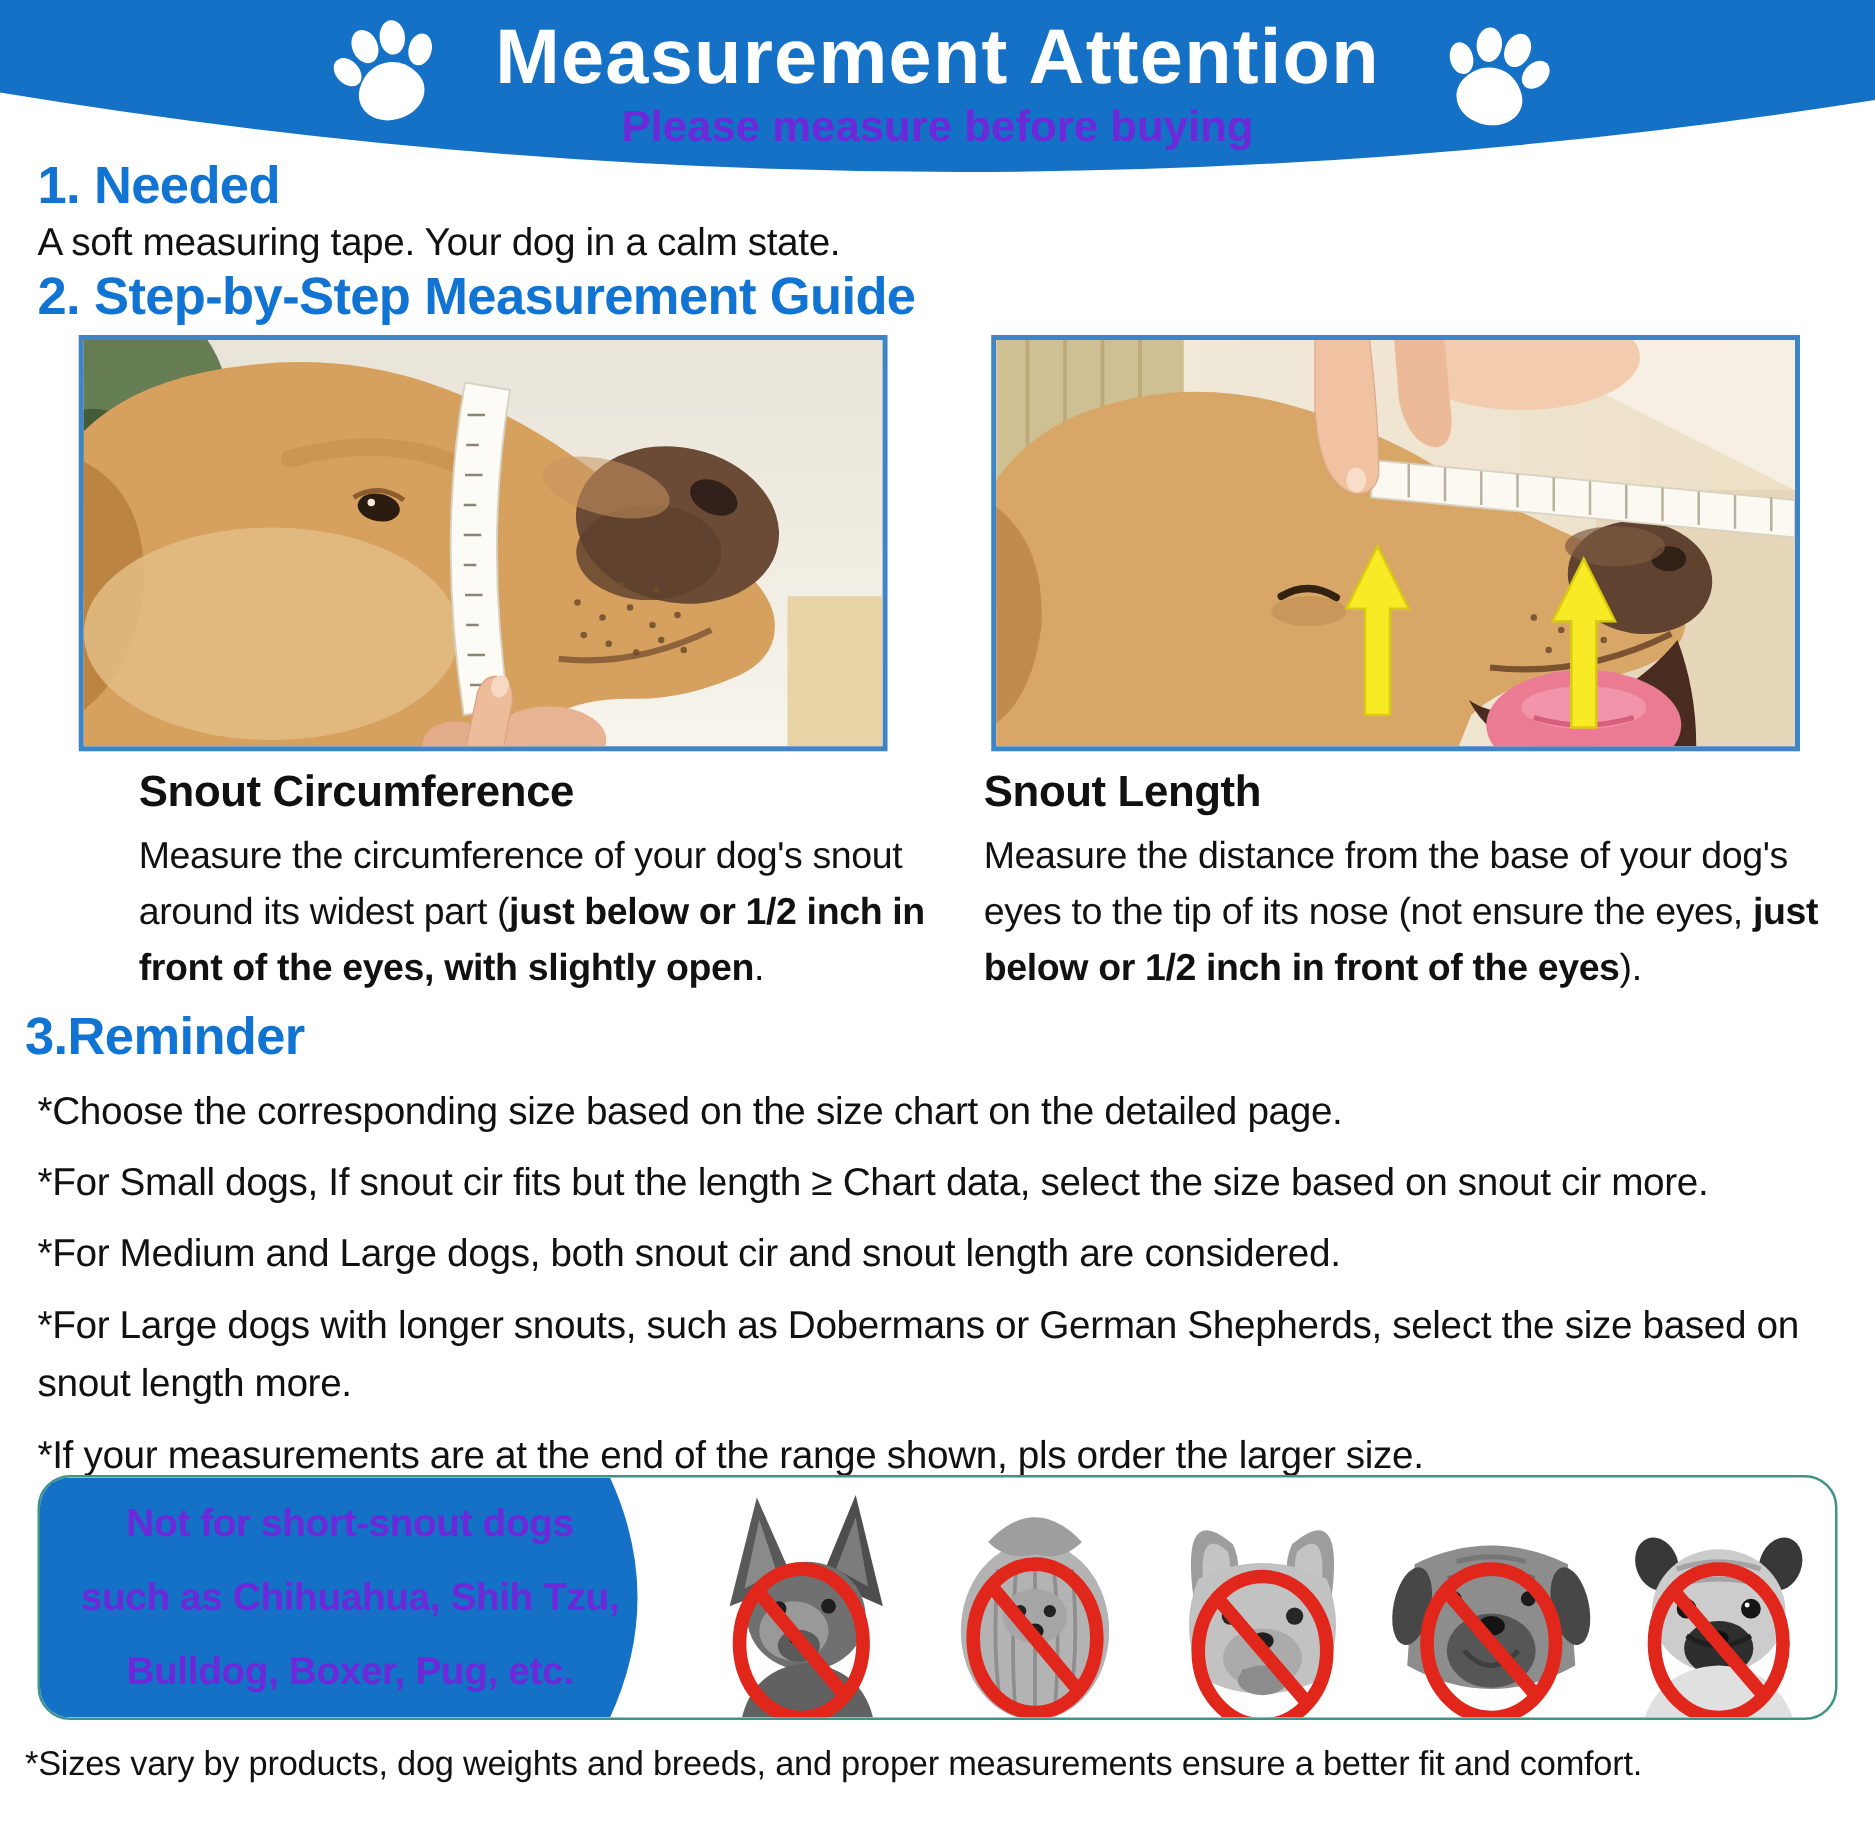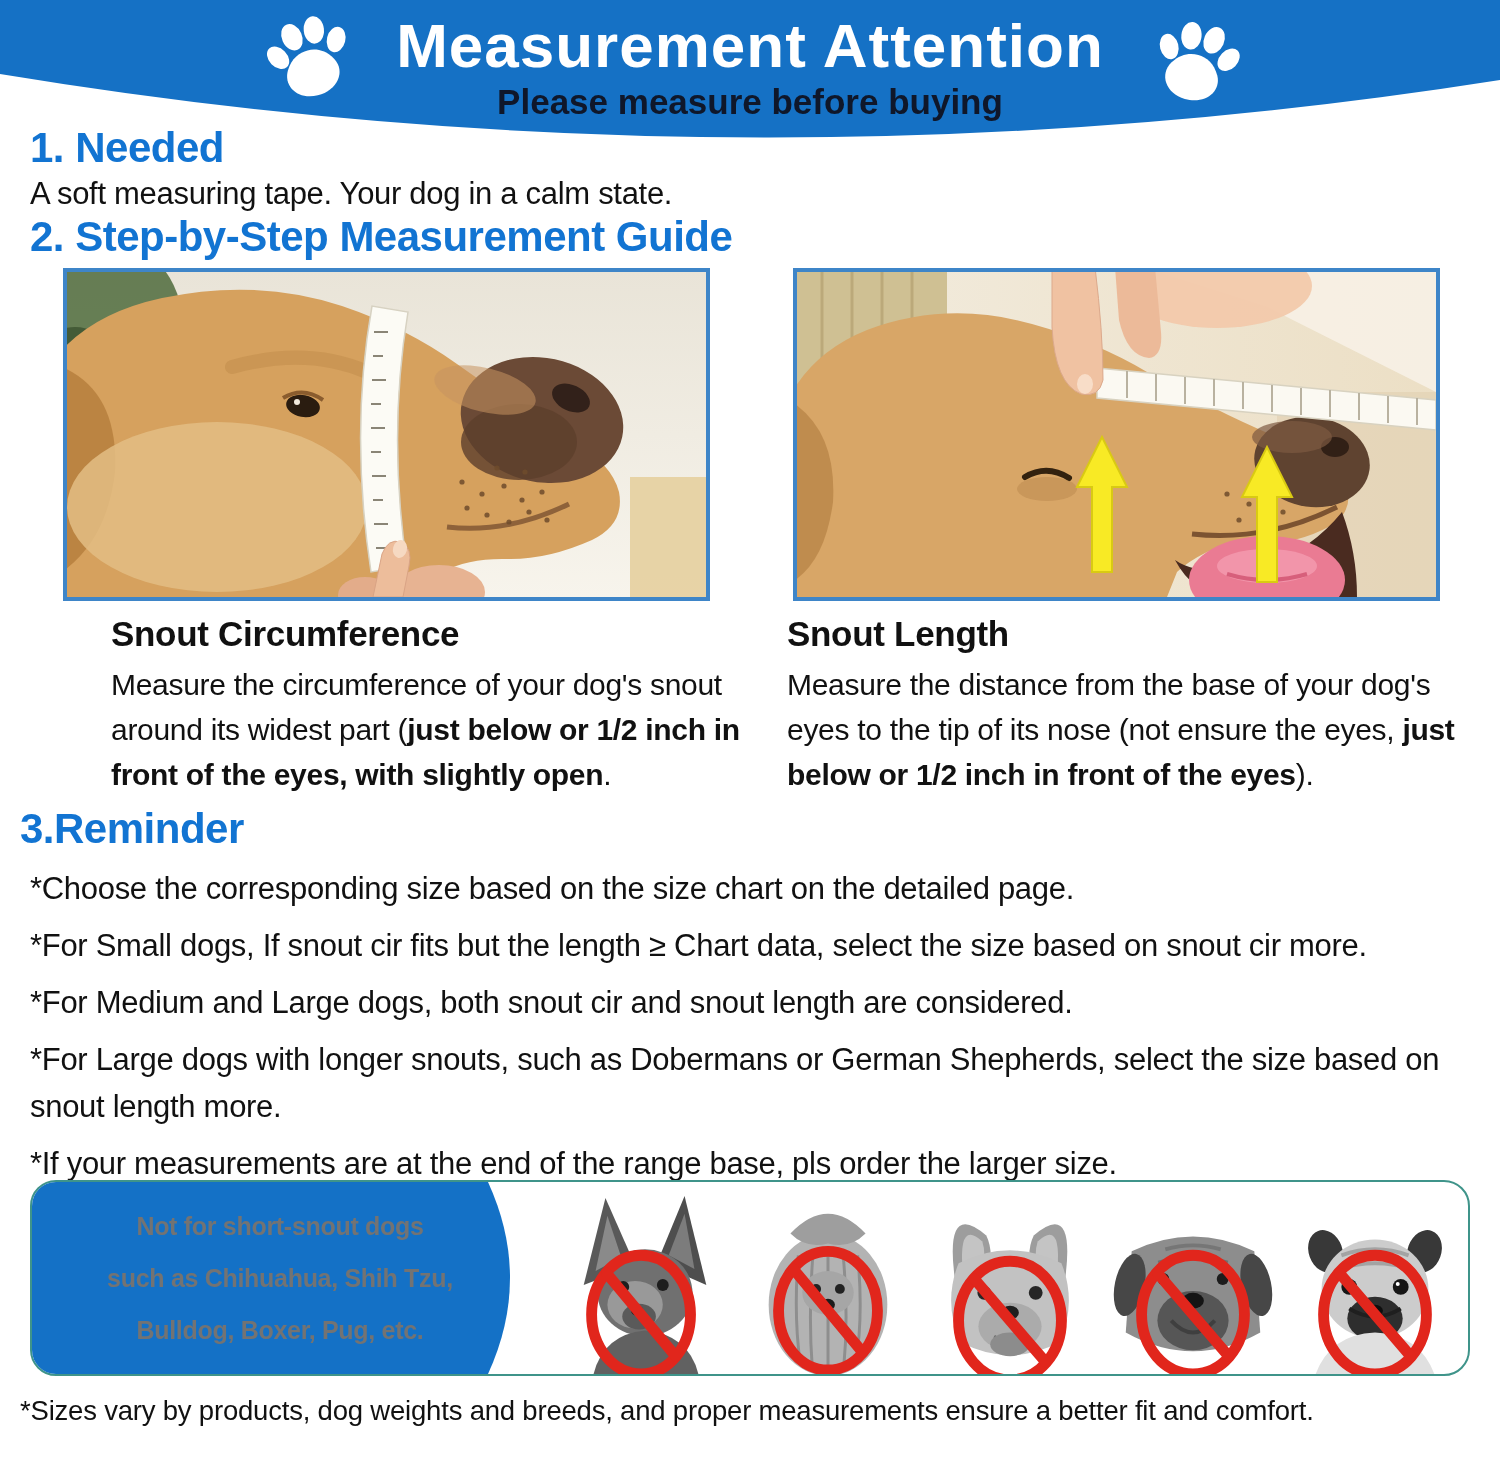--- a/index.html
+++ b/index.html
@@ -4,21 +4,21 @@
 <style>
   html,body{margin:0;padding:0;background:#fff;}
   .page{position:relative;width:1500px;height:1474px;background:#fff;overflow:hidden;
         font-family:"Liberation Sans",sans-serif;color:#111;padding-left:28px;}
   
   .hdr{position:absolute;left:0;top:0;width:1500px;height:200px;}
   .hdr svg.curve{position:absolute;left:0;top:0;}
   .hdr-title{position:absolute;left:0;top:10px;width:100%;text-align:center;
              color:#fff;font-size:62px;font-weight:900;letter-spacing:1px;}
   .hdr-sub{position:absolute;left:0;top:82px;width:100%;text-align:center;
-           color:#0f172a;font-size:35px;font-weight:700;}
+           color:#6d28d9;font-size:35px;font-weight:700;}
   .paw{position:absolute;width:92px;height:92px;}
   .paw-l{left:262px;top:10px;transform:rotate(-14deg);}
   .paw-r{left:1150px;top:14px;transform:rotate(16deg);}
   
   .h-blue{position:absolute;color:#1274d2;font-weight:800;font-size:42px;letter-spacing:-0.5px;}
   .s1h{left:30px;top:124px;}
   .s1b{position:absolute;left:30px;top:176px;font-size:31px;letter-spacing:-0.3px;}
   .s2h{left:30px;top:213px;}
   .s3h{left:20px;top:805px;}
   
@@ -33,21 +33,21 @@
   .cap-body b{font-weight:800;}
   
   .rem{position:absolute;left:20px;top:855px;width:1462px;font-size:31px;line-height:47px;letter-spacing:-0.3px;}
   .rem div{margin:10px;}
   
   .banner{position:absolute;left:30px;top:1180px;width:1436px;height:192px;
           border:2px solid #3f948a;border-radius:26px;background:#fff;overflow:hidden;}
   .banner .bluewrap{position:absolute;left:0;top:0;width:520px;height:192px;}
   .banner-text{position:absolute;left:28px;top:0;width:440px;height:192px;display:flex;
                flex-direction:column;justify-content:center;align-items:center;gap:23px;
-               color:#737373;font-size:25px;font-weight:800;text-align:center;letter-spacing:-0.3px;}
+               color:#6d28d9;font-size:31px;font-weight:800;text-align:center;letter-spacing:-0.3px;}
   .dogs{position:absolute;left:524px;top:0;width:908px;height:192px;display:flex;
         justify-content:space-between;align-items:flex-end;}
   .dog{width:178px;height:188px;flex:0 0 auto;}
   
   .foot{position:absolute;left:20px;top:1392px;font-size:27.5px;line-height:38px;
         letter-spacing:-0.2px;white-space:nowrap;}
 </style>
 </head>
 <body>
 
@@ -196,21 +196,21 @@
     <p class="cap-title">Snout Length</p>
     <p class="cap-body"><span>Measure the distance from the base of your dog's eyes to the tip of its nose (not ensure the eyes, </span><b>just below or 1/2 inch in front of the eyes</b><span>).</span></p>
   </div>
 
   <div class="h-blue s3h">3.Reminder</div>
   <div class="rem">
     <div>*Choose the corresponding size based on the size chart on the detailed page.</div>
     <div>*For Small dogs, If snout cir fits but the length ≥ Chart data, select the size based on snout cir more.</div>
     <div>*For Medium and Large dogs, both snout cir and snout length are considered.</div>
     <div>*For Large dogs with longer snouts, such as Dobermans or German Shepherds, select the size based on snout length more.</div>
-    <div>*If your measurements are at the end of the range base, pls order the larger size.</div>
+    <div>*If your measurements are at the end of the range shown, pls order the larger size.</div>
   </div>
 
   <div class="banner">
     <svg class="bluewrap" width="520" height="192" viewBox="0 0 520 192">
       <path d="M0,0 H456 Q500,96 456,192 H0 Z" fill="#1471c6"></path>
     </svg>
     <div class="banner-text">
       <div>Not for short-snout dogs</div>
       <div>such as Chihuahua, Shih Tzu,</div>
       <div>Bulldog, Boxer, Pug, etc.</div>

